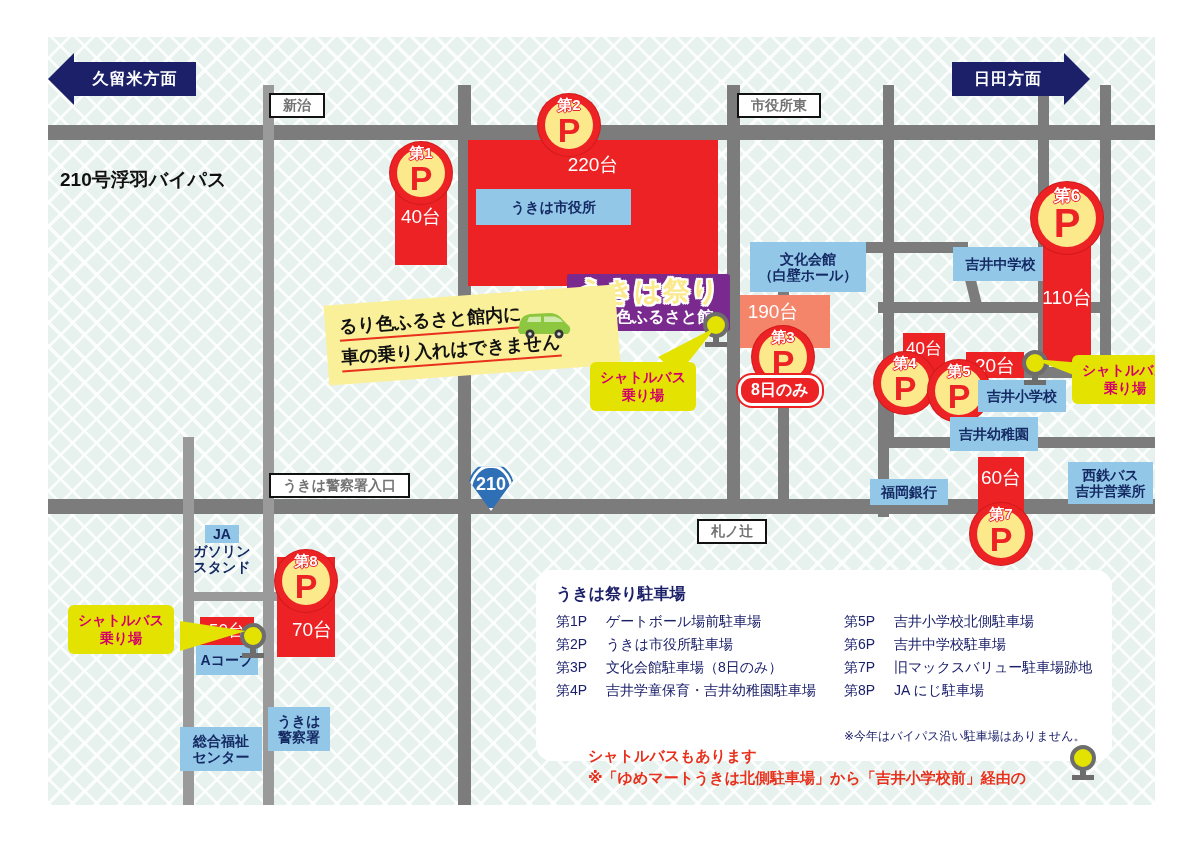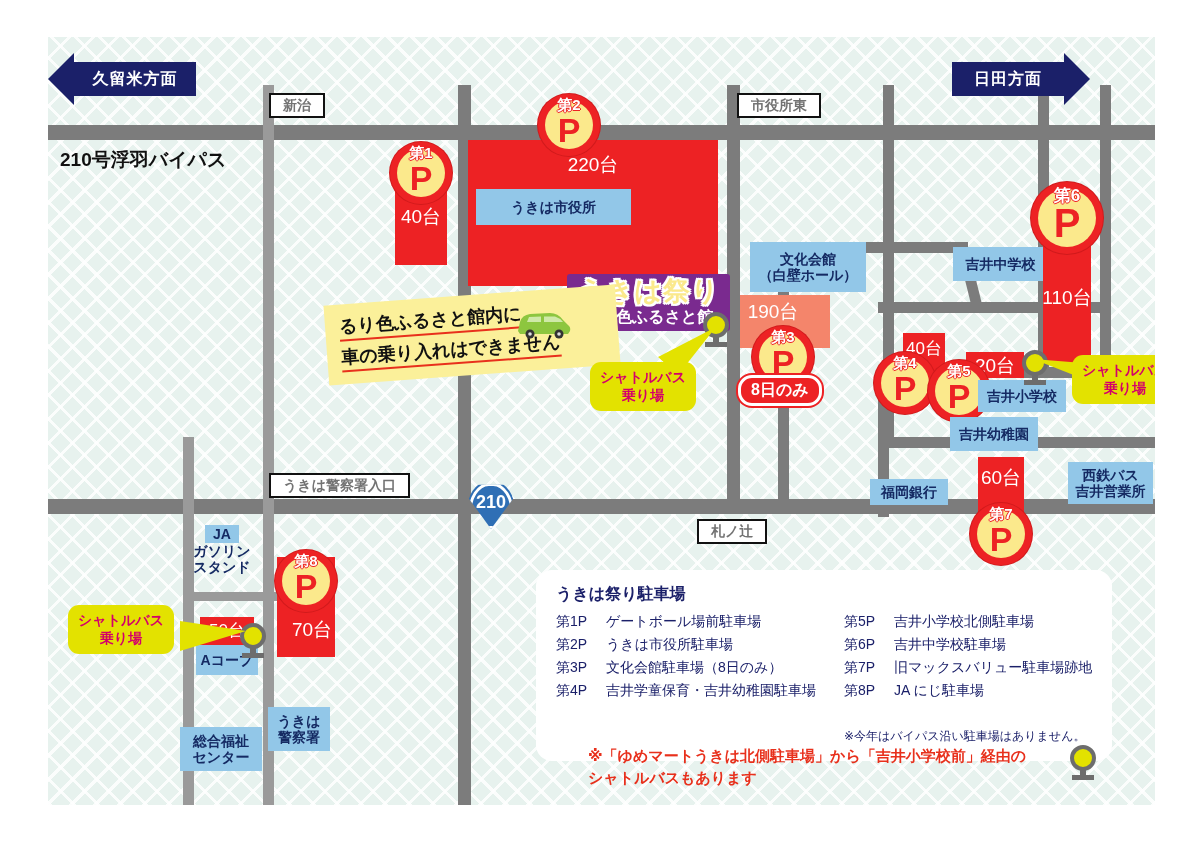--- a/index.html
+++ b/index.html
@@ -28,21 +28,21 @@
        border-top:26px solid transparent;border-bottom:26px solid transparent;}
   .dir.left  .tip{left:-26px;border-right:26px solid #1b2069;}
   .dir.right .tip{right:-26px;border-left:26px solid #1b2069;}
 
   
   .plate{position:absolute;background:#fff;border:2px solid #111;
          font-size:14px;font-weight:bold;color:#737373;
          padding:3px 12px;white-space:nowrap;line-height:1.1;}
 
   
-  .bypass-label{position:absolute;font-size:19px;font-weight:bold;color:#111;white-space:nowrap;}
+  .bypass-label{position:absolute;font-size:19px;font-weight:bold;color:#111;white-space:nowrap;margin-top:20px;}
 
   
   .shield{position:absolute;width:46px;height:46px;}
   .shield .body{
     position:absolute;inset:0;background:#2f6fb5;border:3px solid #fff;
     border-radius:46% 46% 50% 50% / 70% 70% 32% 32%;
     clip-path:polygon(50% 100%, 2% 34%, 10% 4%, 90% 4%, 98% 34%);
     box-shadow:0 0 0 2px #2f6fb5;
   }
   .shield .num{position:absolute;inset:0;display:flex;align-items:center;justify-content:center;
@@ -80,21 +80,21 @@
      box-shadow:0 0 0 2px #ed2224;}
 
   
   .buspin{position:absolute;width:26px;height:34px;}
   .buspin .head{position:absolute;top:0;left:0;width:26px;height:26px;border-radius:50%;
       background:#e3e200;border:4px solid #6d6d6d;box-sizing:border-box;}
   .buspin .pole{position:absolute;top:22px;left:10px;width:6px;height:12px;background:#6d6d6d;}
   .buspin .base{position:absolute;top:30px;left:2px;width:22px;height:5px;background:#6d6d6d;}
 
   
-  .callout{position:absolute;background:#e3e200;border-radius:11px;
+  .callout{position:absolute;background:#e3e200;border-radius:6px;
      color:#d4006a;font-weight:bold;font-size:14px;line-height:1.25;
      text-align:center;padding:7px 10px;white-space:nowrap;}
 
   
   #nocar{position:absolute;background:#fbf09a;transform:rotate(-4.2deg);
      padding:10px 58px 12px 14px;}
   #nocar .ln{font-size:18px;font-weight:bold;color:#111;white-space:nowrap;
      border-bottom:2px solid #e8301c;padding-bottom:1px;margin-bottom:4px;display:block;}
   #nocar .ln:last-of-type{margin-bottom:0;}
   .car{position:absolute;width:58px;height:30px;}
@@ -160,21 +160,21 @@
       <span>日田方面</span>
     </div>
 
     <div class="bypass-label" style="left:12px;top:110px;">210号浮羽バイパス</div>
 
     <div class="plate" style="left:221px;top:56px;">新治</div>
     <div class="plate" style="left:689px;top:56px;">市役所東</div>
     <div class="plate" style="left:221px;top:436px;">うきは警察署入口</div>
     <div class="plate" style="left:649px;top:482px;">札ノ辻</div>
 
-    <div class="shield" style="left:420px;top:446px;">
+    <div class="shield" style="left:420px;top:428px;">
       <div class="body"></div>
       <div class="num">210</div>
     </div>
 
     <div class="lot" style="left:347px;top:120px;width:52px;height:108px;"></div>
     <div class="cap" style="left:347px;top:167px;width:52px;">40台</div>
     <div class="pbadge" style="left:342px;top:105px;">
       <div class="ring"></div>
       <div class="inner"></div>
       <div class="pl">P</div>
@@ -371,22 +371,22 @@
           <div class="row">
             <span class="k">第8P</span>
             <span>JA にじ駐車場</span>
           </div>
           <div class="note">※今年はバイパス沿い駐車場はありません。</div>
         </div>
       </div>
     </div>
 
     <div id="bottomnote" style="left:540px;top:708px;">
+      <div>シャトルバスもあります</div>
       <div>※「ゆめマートうきは北側駐車場」から「吉井小学校前」経由の</div>
-      <div>シャトルバスもあります</div>
     </div>
     <div class="buspin" style="left:1022px;top:708px;">
       <div class="head"></div>
       <div class="pole"></div>
       <div class="base"></div>
     </div>
 
   </div>
 </div>
 

